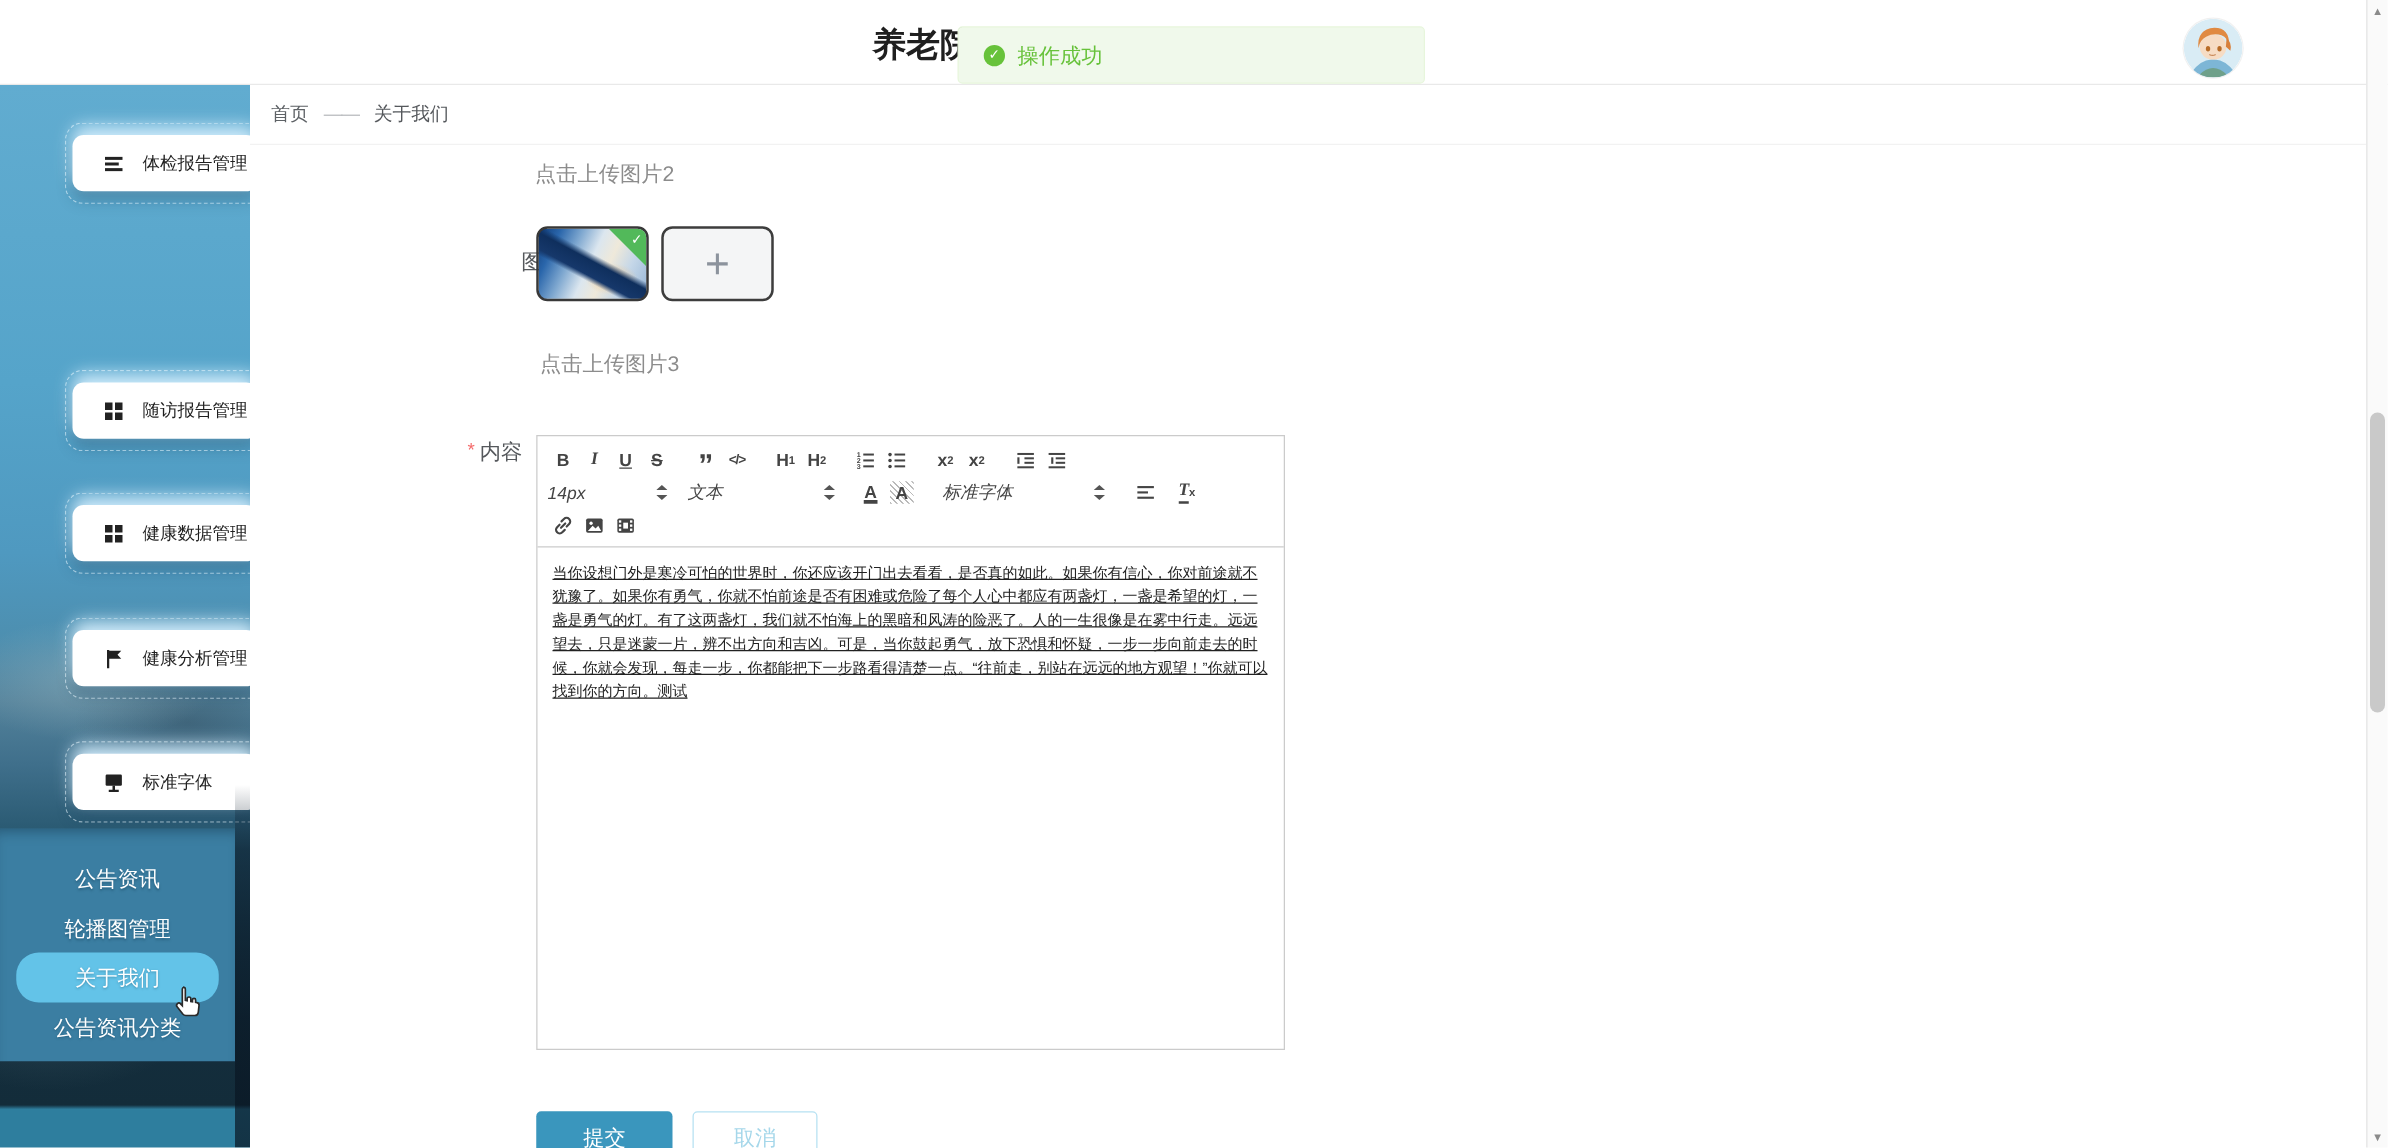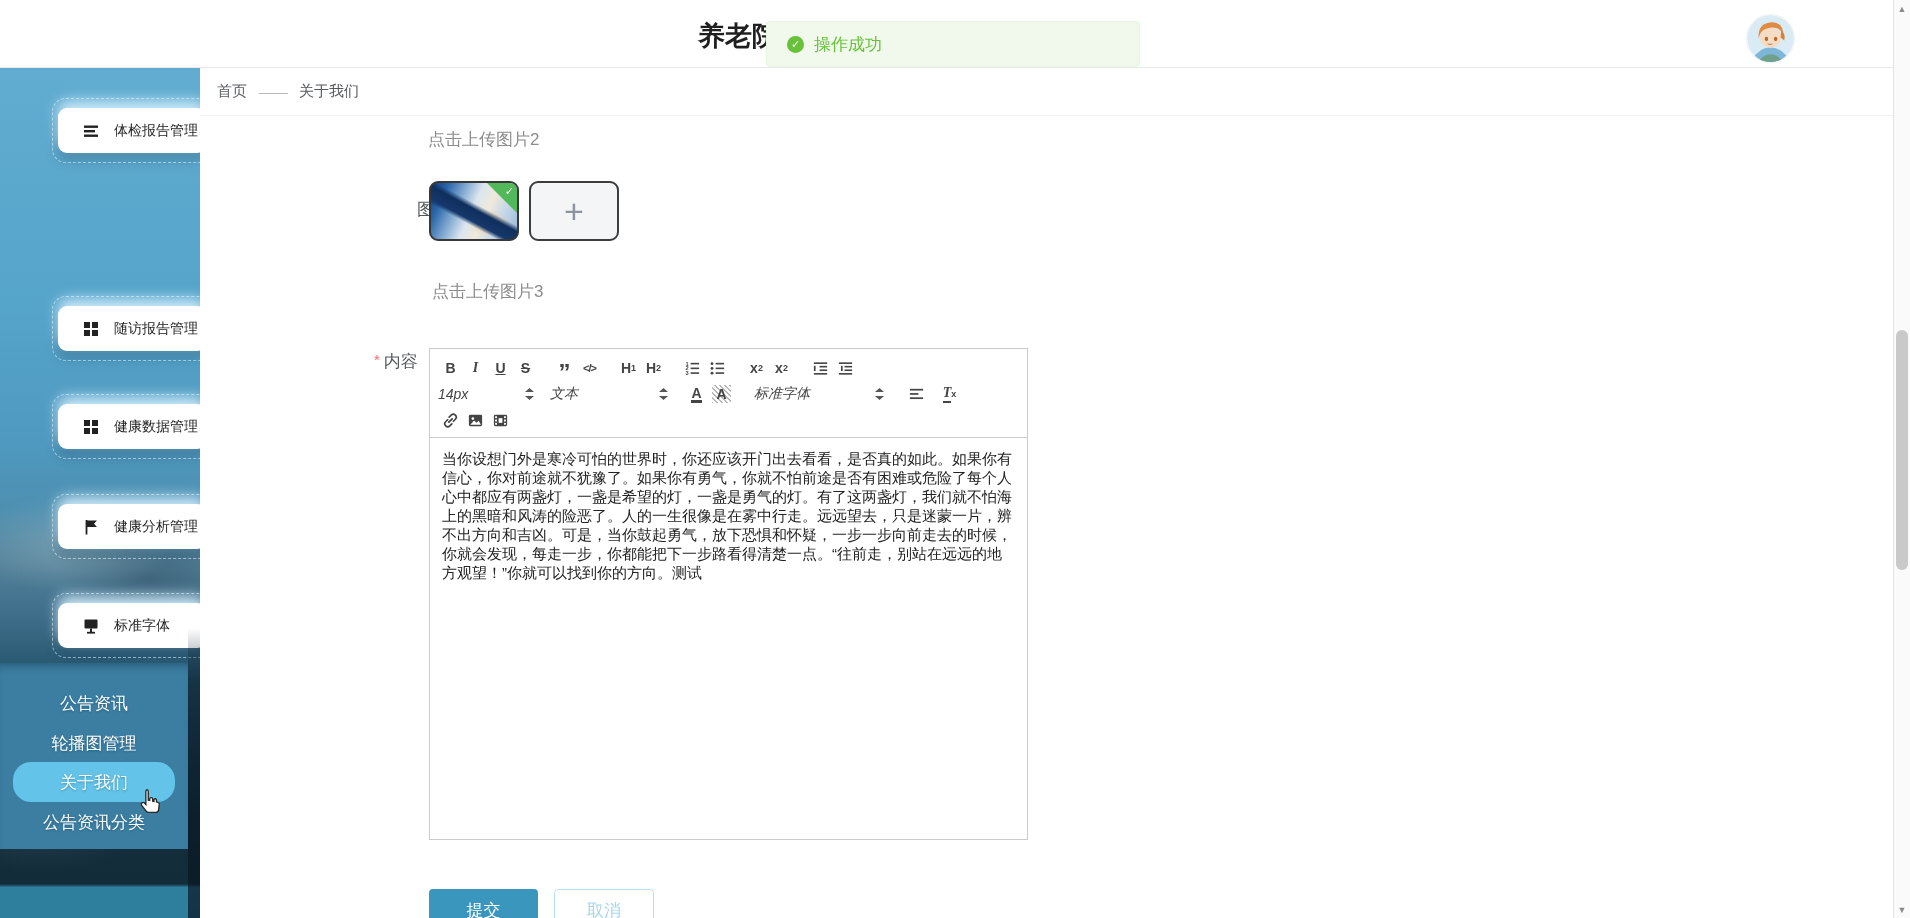--- a/index.html
+++ b/index.html
@@ -84,21 +84,21 @@
   sub.tb-s { font-size:9px; font-weight:700; }
   sup.tb-s { font-size:9px; font-weight:700; }
   .tb-select { display:flex; align-items:center; justify-content:space-between; color:#444;
     font-size:14px; cursor:pointer; margin-right:16px; }
   .tb-select .val { font-weight:400;font-style:italic; }
   .tb-color { border-bottom:3px solid #444; line-height:14px; }
   .tb-bg { background:repeating-linear-gradient(45deg,#b9b9b9 0 1px, transparent 1px 3.5px);
     padding:1px 4px; }
   .tb-clean .t { font-style:italic; border-bottom:2px solid #444;
     font-family:"Liberation Serif","DejaVu Serif",serif; }
-  .editor-body { padding:11px 12px; font-size:15px; line-height:19px; color:#222; width:598px; }
+  .editor-body { padding:11px 12px; font-size:12px; line-height:19px; color:#222; width:598px;text-decoration:underline; }
 
   
   .btn-submit { position:absolute; left:429px; top:889px; width:109px; height:42px; background:#3a96bd;
     color:#fff; font-size:17px; border:none; border-radius:4px; cursor:pointer; }
   .btn-cancel { position:absolute; left:554px; top:889px; width:100px; height:42px; background:#fff;
     color:#a5d7ea; font-size:17px; border:1px solid #b6e1f2; border-radius:4px; cursor:pointer; }
 
   
   .scrollbar { position:absolute; right:0; top:0; width:17px; height:918px; background:#fafafa;
     border-left:1px solid #e3e3e3; z-index:7; }

